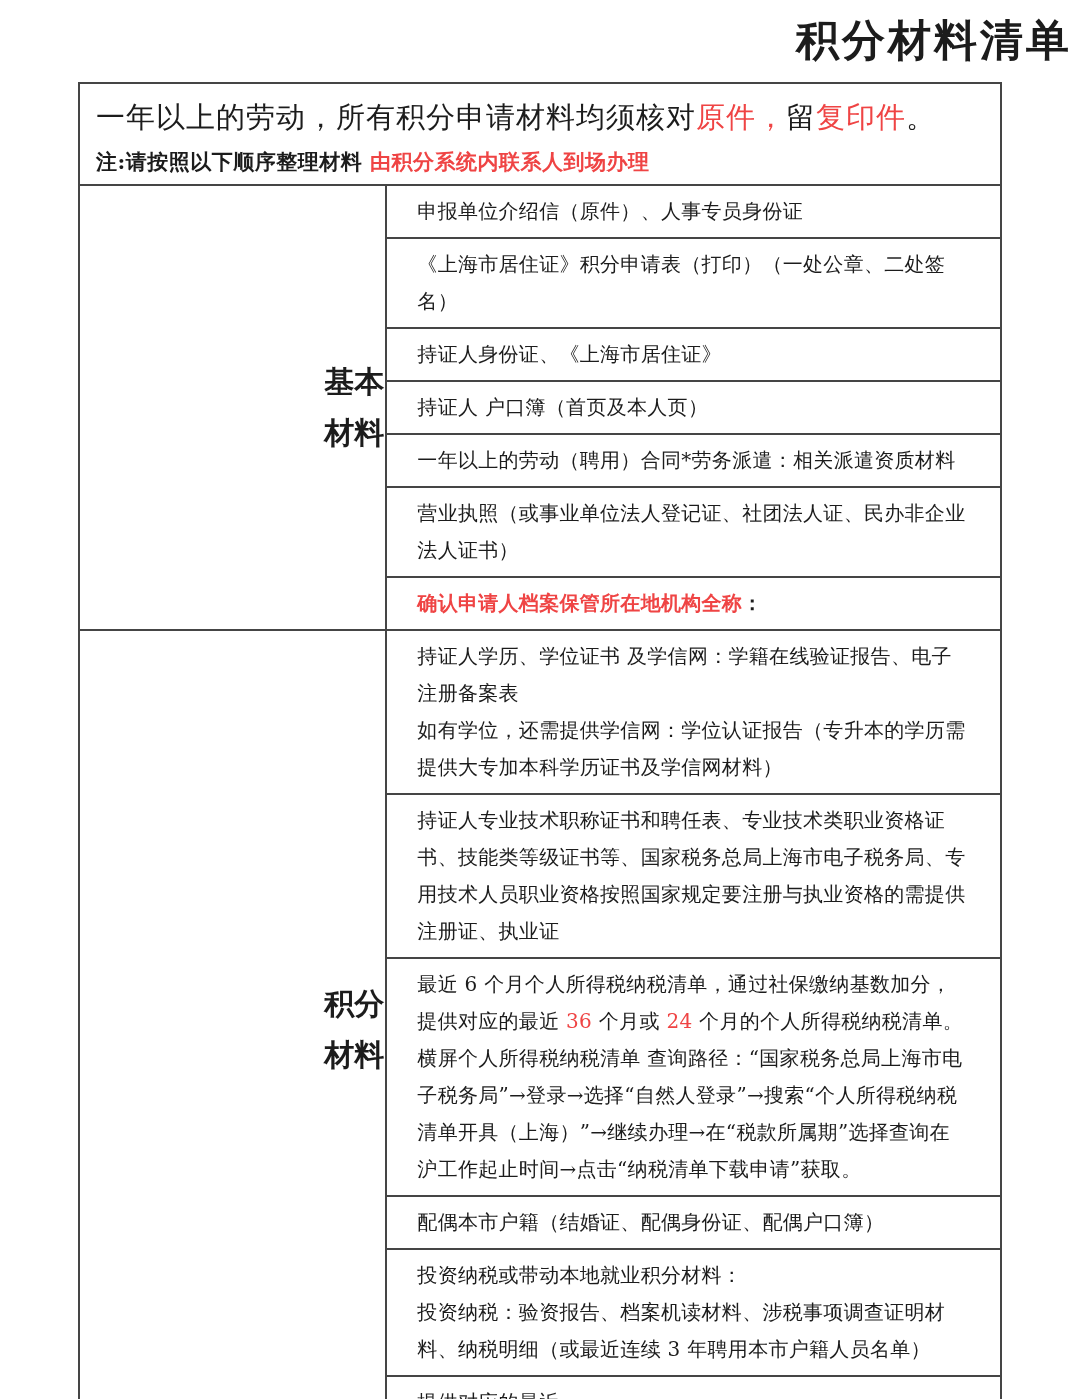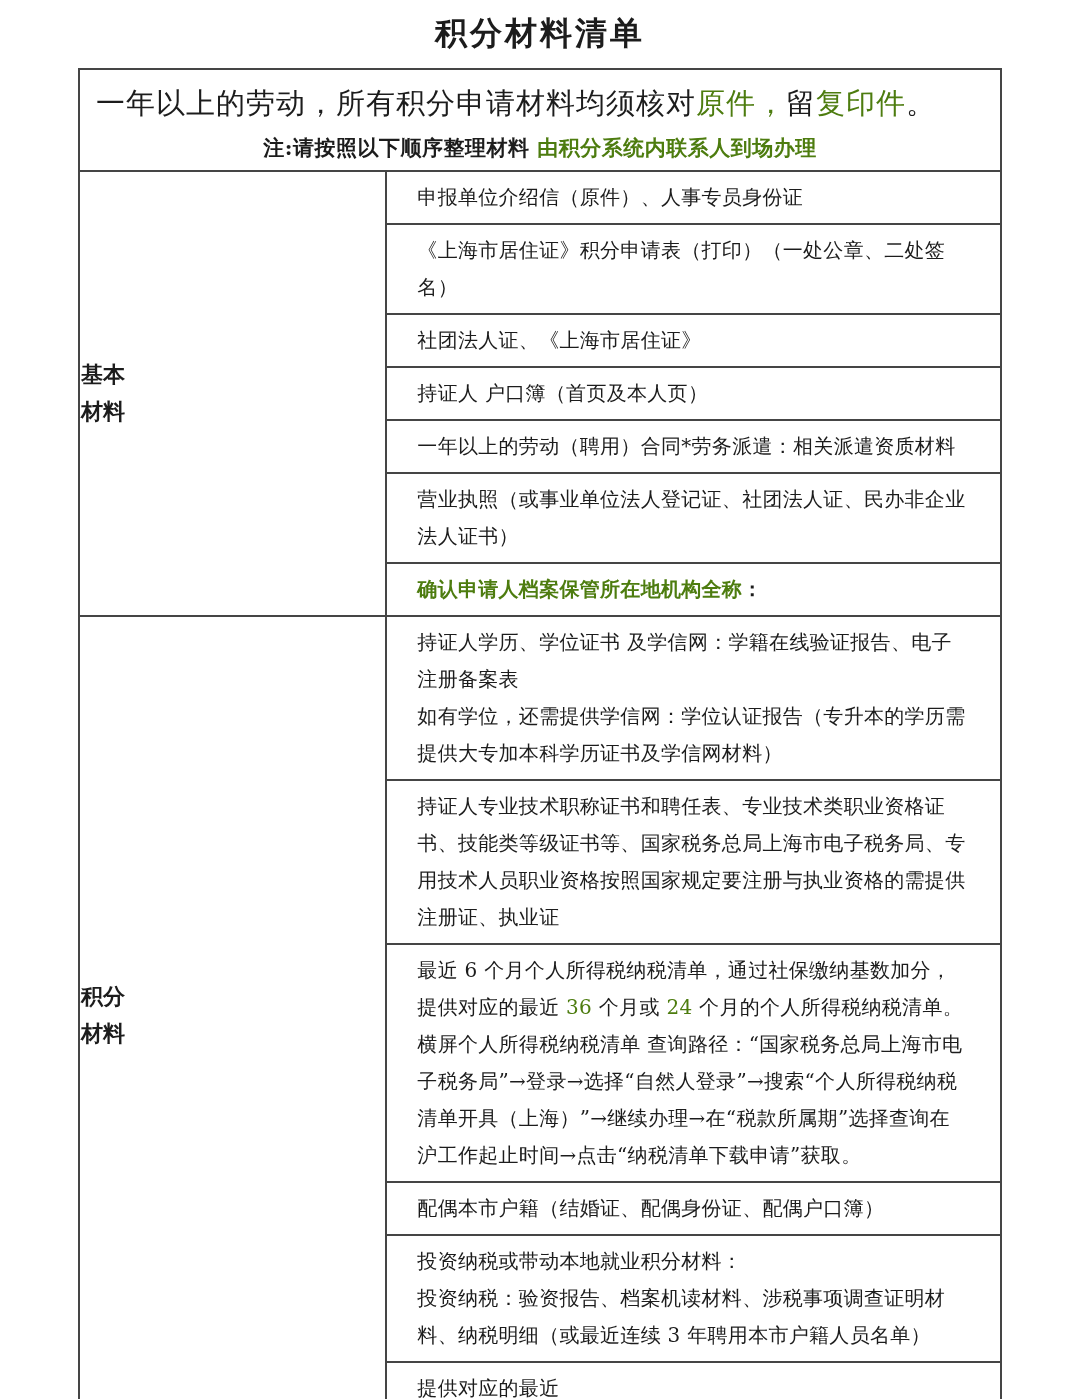--- a/index.html
+++ b/index.html
@@ -9,22 +9,22 @@
   }
   .page {
     width: 1080px;
     margin: 0 auto;
     padding: 10px 0 14px;
     box-sizing: border-box;
     font-family: "DejaVu Serif", "Liberation Serif", serif;
     color: #1c1c1c;
   }
   .page-title {
-    text-align: center;
-    font-size: 32px;
+    text-align: right;
+    font-size: 43px;
     font-weight: bold;
     letter-spacing: 3px;
     margin: 2px 8px 12px;
   }
   table.doc-table {
     width: 924px;
     margin: 0 auto;
     border-collapse: collapse;
     table-layout: fixed;
   }
@@ -37,38 +37,37 @@
   .notice-main {
     font-size: 29px;
     line-height: 1.5;
     letter-spacing: 1px;
   }
   .notice-sub {
     font-size: 21px;
     font-weight: bold;
     margin-top: 8px;
     letter-spacing: 0.5px;
-    text-align: center;
   }
 
   .sec-cell {
     width: 122px;
-    text-align: left;
+    text-align: right;
     font-weight: bold;
-    font-size: 22px;
+    font-size: 30px;
     line-height: 1.7;
   }
   .item-cell {
     padding: 7px 30px;
     font-size: 20px;
     line-height: 1.85;
     letter-spacing: 0.3px;
   }
 
-  .red  { color: #4d7c0f; }
+  .red  { color: #ef4444; }
   .bold { font-weight: bold; }
 </style>
 </head>
 <body>
 
 <div class="page">
 
   <h1 class="page-title">积分材料清单</h1>
 
   <table class="doc-table">
@@ -85,21 +84,21 @@
       <td rowspan="7" class="sec-cell">
         <div>基本</div>
         <div>材料</div>
       </td>
       <td colspan="2" class="item-cell"><span>申报单位介绍信（原件）、人事专员身份证</span></td>
     </tr>
     <tr>
           <td colspan="2" class="item-cell"><span>《上海市居住证》积分申请表（打印）（一处公章、二处签名）</span></td>
         </tr>
     <tr>
-          <td colspan="2" class="item-cell"><span>社团法人证、《上海市居住证》</span></td>
+          <td colspan="2" class="item-cell"><span>持证人身份证、《上海市居住证》</span></td>
         </tr>
     <tr>
           <td colspan="2" class="item-cell"><span>持证人 户口簿（首页及本人页）</span></td>
         </tr>
     <tr>
           <td colspan="2" class="item-cell"><span>一年以上的劳动（聘用）合同*劳务派遣：相关派遣资质材料</span></td>
         </tr>
     <tr>
           <td colspan="2" class="item-cell"><span>营业执照（或事业单位法人登记证、社团法人证、民办非企业法人证书）</span></td>
         </tr>

